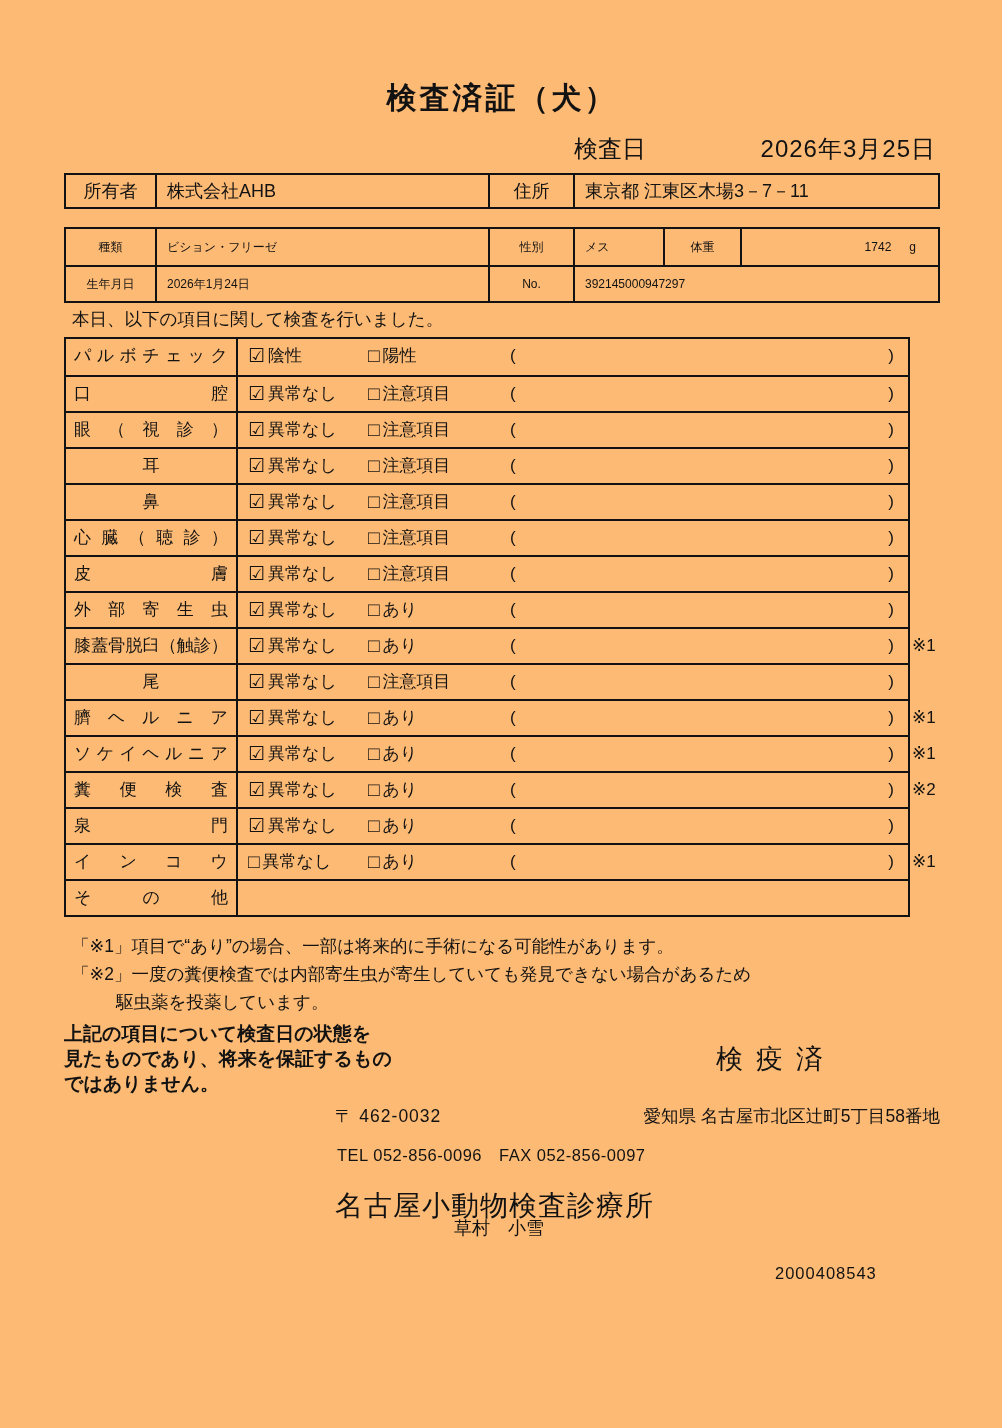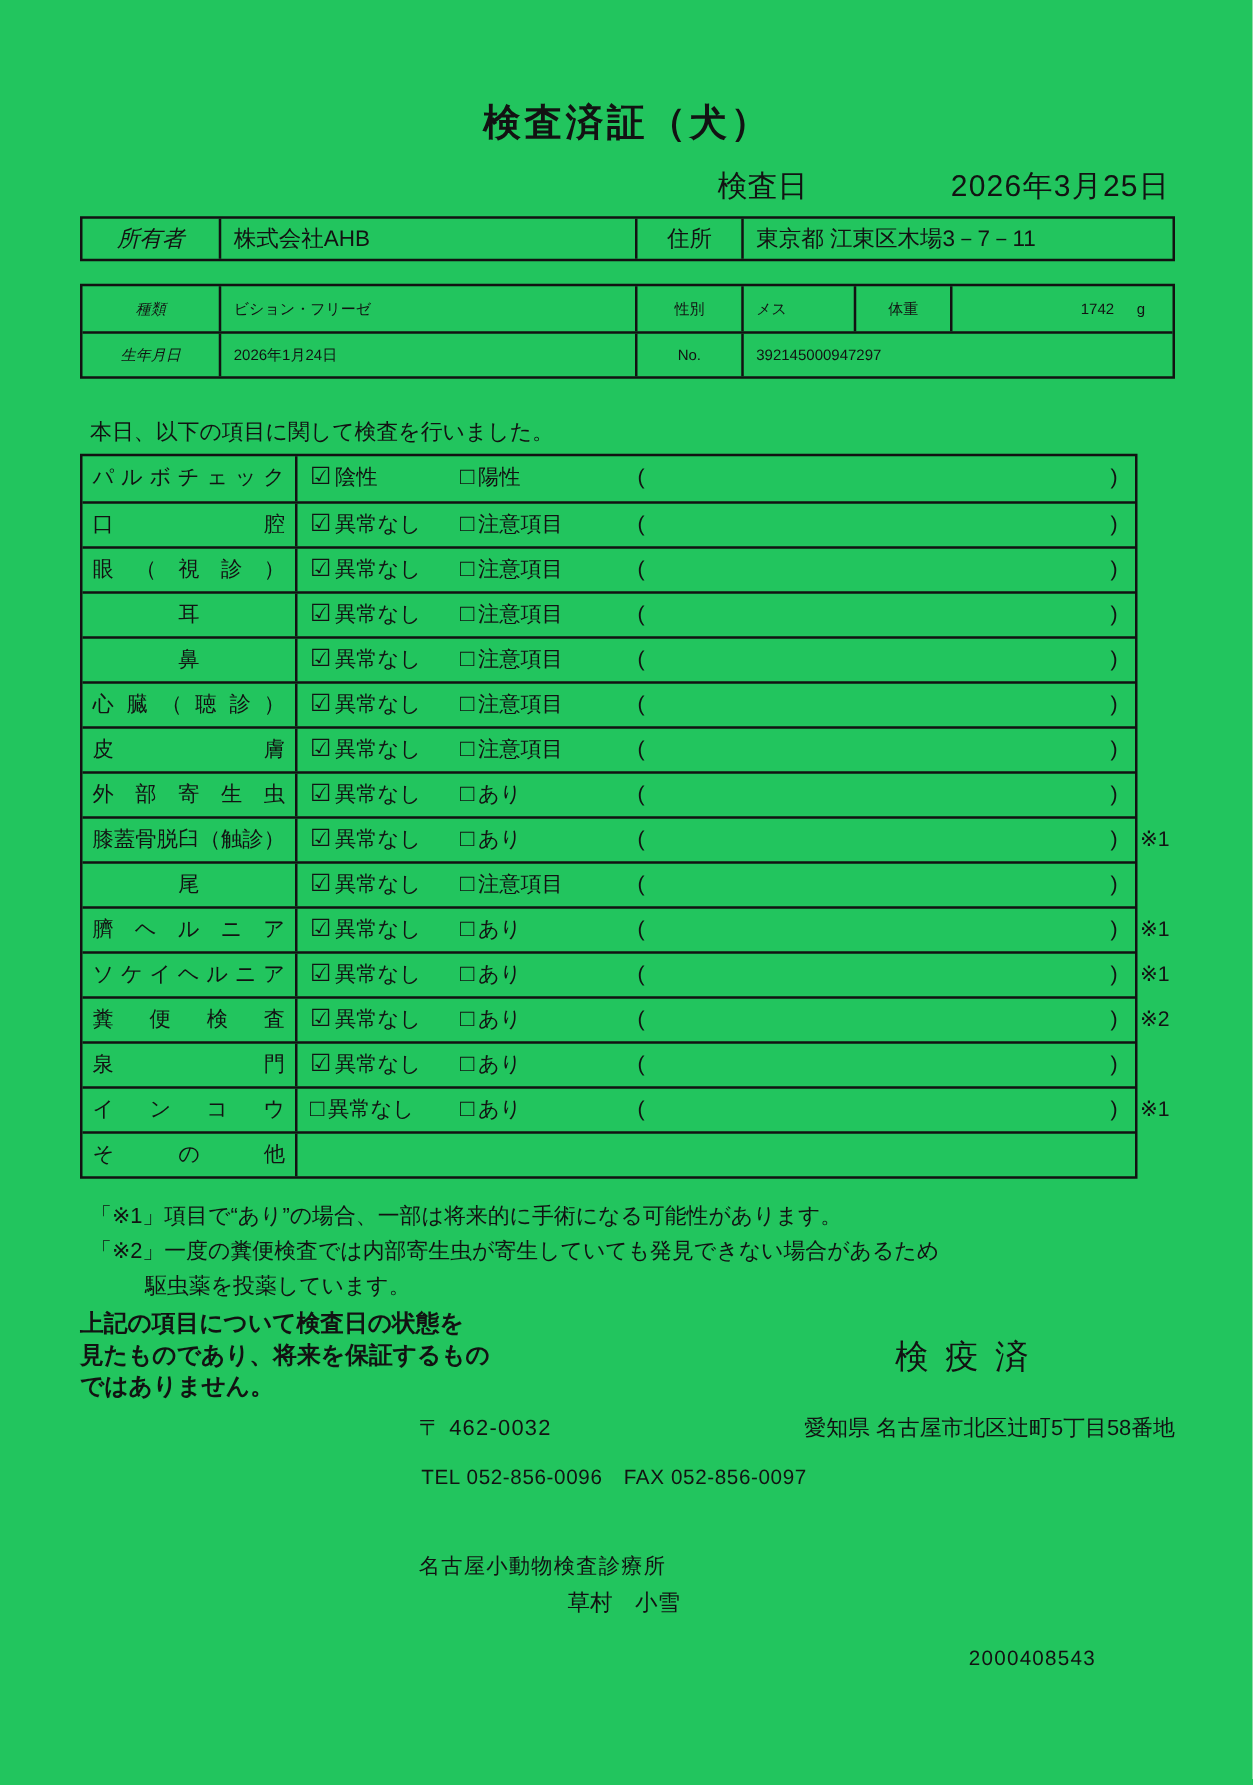--- a/index.html
+++ b/index.html
@@ -1,43 +1,43 @@
 <!DOCTYPE html>
 <html><head>
 <meta charset="utf-8">
 <style>
   * { margin:0; padding:0; box-sizing:border-box; }
   html,body { background:#e8e8e8; }
   body { font-family:"Liberation Sans","DejaVu Sans",sans-serif; color:#121212; }
-  .page { position:relative; width:1002px; height:1428px; background:#22c55e; margin:0 auto; overflow:hidden; }
+  .page { position:relative; width:1002px; height:1428px; background:#fdba74; margin:0 auto; overflow:hidden; }
   .content { position:absolute; left:64px; top:0; width:876px; }
 
   .title { margin-top:78px; text-align:center; font-size:30px; font-weight:bold; letter-spacing:3px; }
 
   .daterow { display:flex; margin-top:20px; height:26px; font-size:24px; align-items:flex-end; }
   .daterow .dlabel { margin-left:510px; }
   .daterow .dvalue { margin-left:auto; margin-right:4px; letter-spacing:1px; }
 
   .tbl { border:2px solid #121212; display:flex; font-size:18px; }
   .tbl .cell { border-right:2px solid #121212; display:flex; align-items:center; height:100%; }
   .tbl .cell:last-child { border-right:none; }
   .cc { justify-content:center; }
   .cl { padding-left:10px; }
   .tableA { margin-top:8px; height:36px; }
   .tableB { margin-top:18px; border:2px solid #121212; font-size:12px; }
   .tableB .trow { display:flex; height:36px; }
   .tableB .trow + .trow { border-top:2px solid #121212; }
   .tableB .cell { border-right:2px solid #121212; display:flex; align-items:center; height:100%; }
   .tableB .cell:last-child { border-right:none; }
-  .w-lab { width:111px;font-style:italic; } .w-val1 { width:333px; } .w-lab2 { width:85px; }
+  .w-lab { width:91px; } .w-val1 { width:333px; } .w-lab2 { width:85px; }
   .w-sex { width:90px; } .w-wlab { width:77px; } .w-wval { flex:1; justify-content:flex-end; padding-right:22px; }
   .w-rest { flex:1; }
   .unit { margin-left:18px; }
 
-  .intro { margin-top:30px; padding-left:8px; font-size:17.5px; height:22px; }
+  .intro { margin-top:4px; padding-left:8px; font-size:17.5px; height:22px; }
 
   .itable { margin-top:8px; width:846px; border:2px solid #121212; }
   .irow { position:relative; display:flex; height:36px; }
   .irow + .irow { border-top:2px solid #121212; }
   .ilabel { width:172px; border-right:2px solid #121212; font-size:17px; line-height:33px; padding:0 8px; overflow:hidden; }
   .just { text-align:justify; text-align-last:justify; text-justify:inter-character; }
   .cent { text-align:center; }
   .icontent { position:relative; flex:1; font-size:17px; }
   .opt { position:absolute; top:0; height:33px; display:flex; align-items:center; white-space:nowrap; }
   .o1 { left:10px; } .o2 { left:130px; }
@@ -50,21 +50,21 @@
   .note-first { margin-top:17px; }
   .note-indent { padding-left:52px; }
 
   .discrow { display:flex; margin-top:8px; }
   .disclaimer { font-size:19px; font-weight:bold; line-height:25px; white-space:pre-line; width:420px; }
   .stamp { margin-left:auto; margin-right:104px; align-self:center; font-size:27px; letter-spacing:13px; white-space:nowrap; }
 
   .addr-line { display:flex; margin-top:8px; margin-left:271px; font-size:17.5px; height:24px; align-items:center;justify-content:space-between; }
   .addr-line .postal { margin-right:30px; letter-spacing:1px; }
   .tel-line { margin-top:17px; margin-left:273px; font-size:16.5px; letter-spacing:0.5px; height:22px; }
-  .clinic { margin-top:48px; margin-left:271px; font-size:17px; letter-spacing:1px; height:26px; }
+  .clinic { margin-top:20px; margin-left:271px; font-size:28px; letter-spacing:1px; height:26px; }
   .vet { margin-top:3px; margin-left:390px; font-size:18px; height:24px; }
   .serial { margin-top:24px; margin-left:711px; font-size:16.5px; letter-spacing:1px; }
 </style>
 </head>
 <body>
 
 <div class="page">
   <div class="content">
 
     <div class="title">検査済証（犬）</div>

